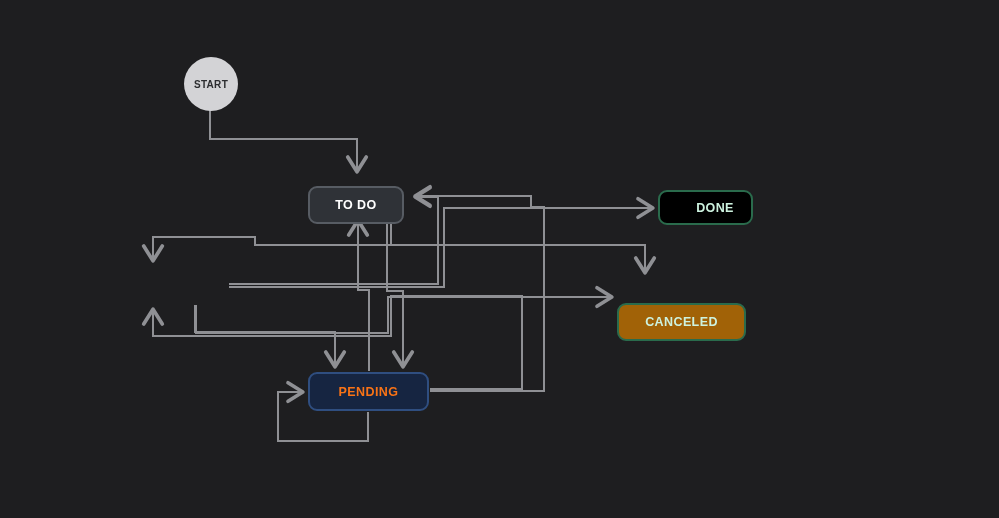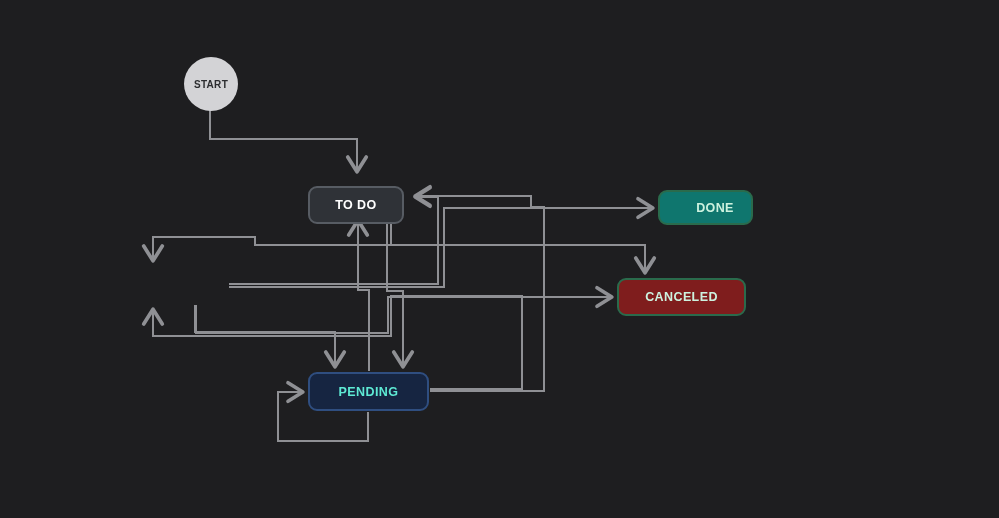--- a/index.html
+++ b/index.html
@@ -61,19 +61,19 @@
         <polyline points="430,391 544,391 544,207 531,207 531,196 417,196" fill="none" stroke="#8f9094" stroke-width="2" marker-end="url(#arrow)"></polyline>
         <polyline points="368,412 368,441 278,441 278,392 301,392" fill="none" stroke="#8f9094" stroke-width="2" marker-end="url(#arrow)"></polyline>
       </g>
   </svg>
 
   <div class="node node-circle" id="node-start" style="background: rgb(211, 211, 214); border-color: rgb(211, 211, 214); color: rgb(44, 45, 48);">START</div>
 
   <div class="node" id="node-todo" style="background: rgb(47, 50, 55); border-color: rgb(87, 92, 99); color: rgb(255, 255, 255);">TO DO</div>
 
 
-  <div class="node" id="node-pending" style="background: rgb(22, 37, 65); border-color: rgb(47, 78, 128); color: #5eead4;">PENDING</div>
+  <div class="node" id="node-pending" style="background: rgb(22, 37, 65); border-color: rgb(47, 78, 128); color: #f97316;">PENDING</div>
 
-  <div class="node" id="node-done" style="background: #0f766e; border-color: rgb(42, 107, 76); color: rgb(205, 242, 223); padding-left: 19px;">DONE</div>
+  <div class="node" id="node-done" style="background: #000000; border-color: rgb(42, 107, 76); color: rgb(205, 242, 223); padding-left: 19px;">DONE</div>
 
-  <div class="node" id="node-canceled" style="background: #7f1d1d; border-color: rgb(42, 107, 76); color: rgb(205, 242, 223);">CANCELED</div>
+  <div class="node" id="node-canceled" style="background: #a16207; border-color: rgb(42, 107, 76); color: rgb(205, 242, 223); margin-top: 25px;">CANCELED</div>
 
 </div>
 
 </body></html>

